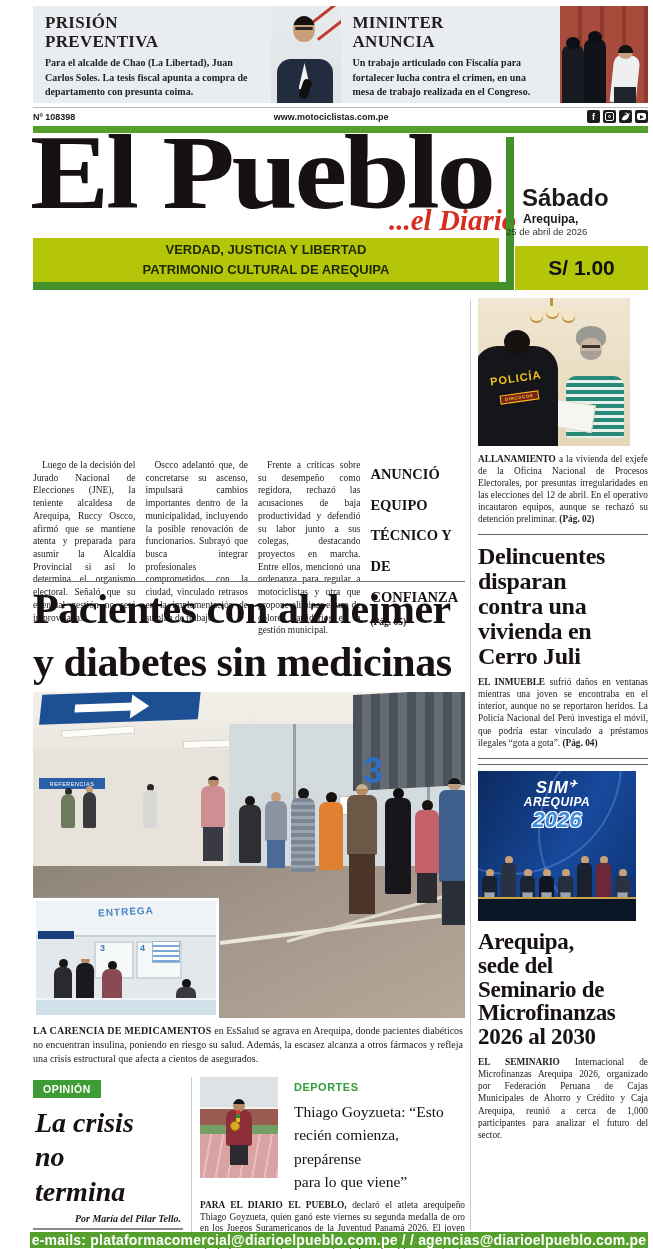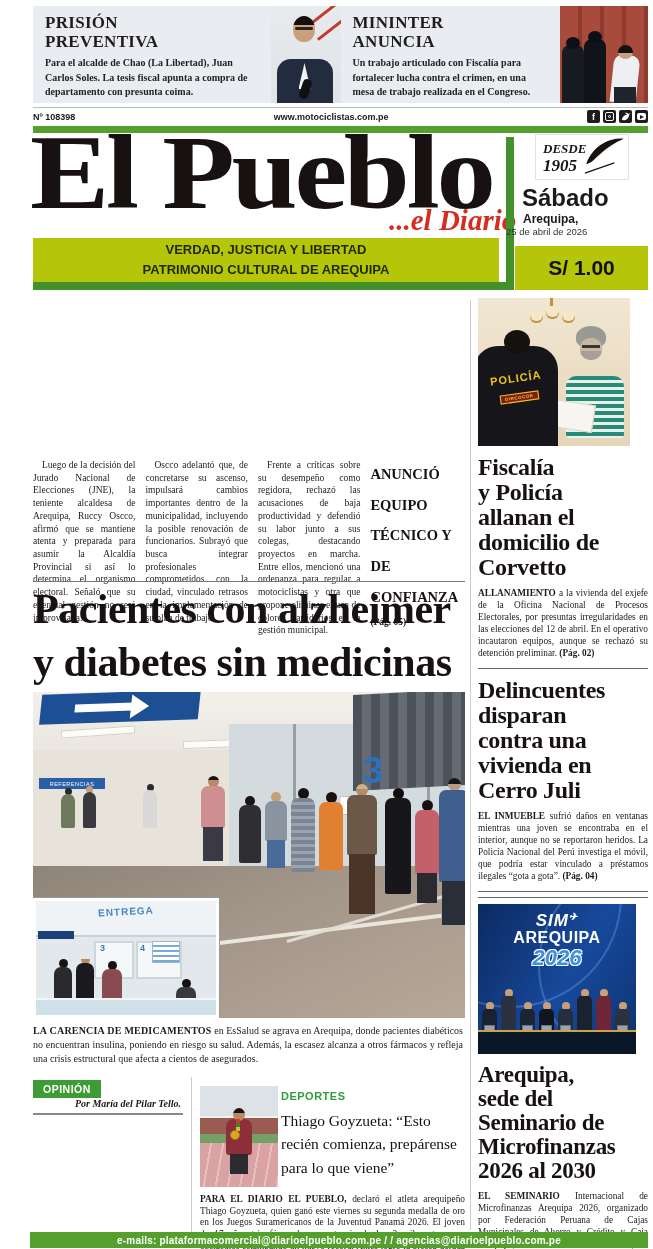--- a/index.html
+++ b/index.html
@@ -124,21 +124,21 @@
 
   
   .bottom-row{position:absolute;left:33px;top:1077px;width:432px;height:155px;display:flex;}
   .opinion{width:150px;flex:none;padding-top:2px;}
   .op-label{display:inline-block;background:#3f9b35;color:#fff;font-family:"Liberation Sans",sans-serif;font-weight:bold;
             font-size:10.5px;padding:3px 10px;letter-spacing:.5px;}
   .op-title{margin:8px 0 4px 2px;font-style:italic;font-weight:bold;font-size:28px;line-height:1.23;color:#181111;}
   .op-byline{text-align:right;font-style:italic;font-weight:bold;font-size:10px;padding-right:2px;}
   .op-rule{margin-top:4px;border-top:2px solid #8a8a8a;}
   .sports{flex:1;margin-left:8px;padding-left:8px;border-left:1px solid #ccc;}
-  .sports-top{display:flex;gap:3px;margin-top:9px;}
+  .sports-top{display:flex;gap:16px;}
   .sp-photo{position:relative;width:78px;height:101px;flex:none;overflow:hidden;background:#dfe3e6;}
   .sp-sky{position:absolute;left:0;top:0;width:100%;height:30px;background:#dde2e6;}
   .sp-stand{position:absolute;left:0;top:30px;width:100%;height:18px;background:#9a5b52;border-top:2px solid #f2f2f0;}
   .sp-green{position:absolute;left:0;top:48px;width:100%;height:9px;background:#74a065;}
   .sp-track{position:absolute;left:0;top:57px;width:100%;height:44px;
             background:repeating-linear-gradient(100deg,#d9a3a3 0 10px,#e7c0bd 10px 12px);}
   .sp-ath-head{position:absolute;left:33px;top:22px;width:12px;height:13px;border-radius:50%;
                background:linear-gradient(#16120f 0 40%,#b88a64 40%);}
   .sp-ath-body{position:absolute;left:26px;top:33px;width:26px;height:36px;border-radius:8px 8px 3px 3px;background:#8c2f38;}
   .sp-ath-legs{position:absolute;left:30px;top:68px;width:18px;height:20px;background:#2a2a30;}
@@ -174,32 +174,32 @@
   .rd-man-body{position:absolute;right:6px;bottom:8px;width:58px;height:62px;border-radius:10px 10px 4px 4px;
       background:repeating-linear-gradient(#2a8a7a 0 4px,#e8f0ea 4px 7px);}
   .rd-paper{position:absolute;left:74px;bottom:16px;width:40px;height:26px;background:#f7f5ef;border:1px solid #d8d2c2;transform:rotate(9deg);}
 
   
   .photo-sim{position:relative;width:158px;height:150px;overflow:hidden;background:linear-gradient(120deg,#0c2a60,#17499c 55%,#0e3270);margin-top:6px;}
   .sim-curve{position:absolute;border:2px solid rgba(130,190,255,.30);border-radius:50%;}
   .sim-logo{position:absolute;left:0;top:8px;width:100%;text-align:center;font-family:"Liberation Sans",sans-serif;color:#fff;}
   .sim-l1{font-weight:bold;font-style:italic;font-size:17px;letter-spacing:1px;line-height:1;}
   .sim-plane{font-size:10px;vertical-align:top;}
-  .sim-l2{font-weight:bold;font-size:16px;letter-spacing:.5px;line-height:1.1;}
+  .sim-l2{font-weight:bold;font-size:12px;letter-spacing:.5px;line-height:1.1;font-style:italic;}
   .sim-l3{font-weight:bold;font-style:italic;font-size:22px;line-height:1;color:#3f8fe0;
           text-shadow:-1px -1px 0 #fff,1px -1px 0 #fff,-1px 1px 0 #fff,1px 1px 0 #fff;}
   .sim-stage{position:absolute;left:0;bottom:0;width:100%;height:22px;background:#081626;border-top:2px solid #caa24a;}
   .sfig{position:absolute;display:flex;flex-direction:column;align-items:center;}
   .sfig .h{display:block;width:8px;height:8px;border-radius:50%;background:#c8a078;}
   .sfig .b{display:block;width:15px;height:38px;border-radius:5px 5px 1px 1px;margin-top:-1px;}
   .sfig .plq{display:block;width:9px;height:7px;background:#9aa4ae;margin-top:-22px;border:1px solid #6a747e;}
 
   
   .footerbar{position:absolute;left:30px;top:1232px;width:618px;height:16px;background:#55a02c;display:flex;align-items:center;justify-content:center;}
-  .footerbar span{color:#fff;font-family:"Liberation Sans",sans-serif;font-weight:bold;font-size:10px;letter-spacing:.2px;}
+  .footerbar span{color:#fff;font-family:"Liberation Sans",sans-serif;font-weight:bold;font-size:14px;letter-spacing:.2px;}
 </style>
 </head>
 <body>
 
 <div class="page">
 
   <header class="teasers">
     <section class="teaser">
       <div class="t-text">
         <h2 class="prewrap">PRISIÓN
@@ -251,29 +251,20 @@
           <span></span>
         </span>
     </div>
   </div>
   <div class="greenbar"></div>
 
   <div class="masthead">
     <h1 class="mh-title">El Pueblo</h1>
     <span class="mh-tag">...el Diario</span>
     <div class="vgreen"></div>
-    <div class="since-badge">
-      <span class="d1">DESDE</span>
-      <span class="d2">1905</span>
-      <svg width="44" height="42" viewBox="0 0 60 56">
-        <path fill="#17130f" d="M57 3 C40 1 22 10 12 25 C8 31 6 36 6 38 C10 37 16 33 22 27 C34 16 48 7 57 3 Z"></path>
-        <path stroke="#17130f" stroke-width="1.5" fill="none" d="M4 50 L44 36"></path>
-        <path stroke="#fff" stroke-width="1.2" fill="none" d="M50 7 C38 13 26 22 16 33"></path>
-      </svg>
-    </div>
     <div class="mh-day">Sábado</div>
     <div class="mh-city">Arequipa,</div>
     <div class="mh-date">25 de abril de 2026</div>
     <div class="motto prewrap">VERDAD, JUSTICIA Y LIBERTAD
 PATRIMONIO CULTURAL DE AREQUIPA</div>
     <div class="motto-strip"></div>
     <div class="price">S/ 1.00</div>
   </div>
 
   <div class="lead-cols">
@@ -396,20 +387,23 @@
     </div>
   </div>
 
   <p class="caption">
     <b>LA CARENCIA DE MEDICAMENTOS</b><span> en EsSalud se agrava en Arequipa, donde pacientes diabéticos no encuentran insulina, poniendo en riesgo su salud. Además, la escasez alcanza a otros fármacos y refleja una crisis estructural que afecta a cientos de asegurados.</span>
   </p>
 
   <div class="bottom-row">
     <aside class="opinion">
       <span class="op-label">OPINIÓN</span>
+      <h3 class="op-title prewrap">La crisis
+no
+termina</h3>
       <div class="op-byline">Por María del Pilar Tello.</div>
       <div class="op-rule"></div>
     </aside>
     <div class="sports">
       <div class="sports-top">
         <div class="sp-photo">
           <div class="sp-sky"></div>
           <div class="sp-stand"></div>
           <div class="sp-green"></div>
           <div class="sp-track"></div>
@@ -443,25 +437,20 @@
       <div class="rd-man-hair"></div>
       <div class="rd-man-face"></div>
       <div class="rd-glasses"></div>
       <div class="rd-man-body"></div>
       <div class="rd-paper"></div>
       <div class="rd-officer"></div>
       <div class="rd-ohead"></div>
       <div class="rd-ptext">POLICÍA</div>
       <div class="rd-patch">DIRCOCOR</div>
     </div>
-    <h3 class="rc-head prewrap">Fiscalía
-y Policía
-allanan el
-domicilio de
-Corvetto</h3>
     <p>
       <b>ALLANAMIENTO</b><span> a la vivienda del exjefe de la Oficina Nacional de Procesos Electorales, por presuntas irregularidades en las elecciones del 12 de abril. En el operativo incautaron equipos, aunque se rechazó su detención preliminar. </span><b>(Pág. 02)</b>
     </p>
 
     <hr class="rc-rule">
 
     <h3 class="rc-head prewrap">Delincuentes
 disparan
 contra una
 vivienda en

